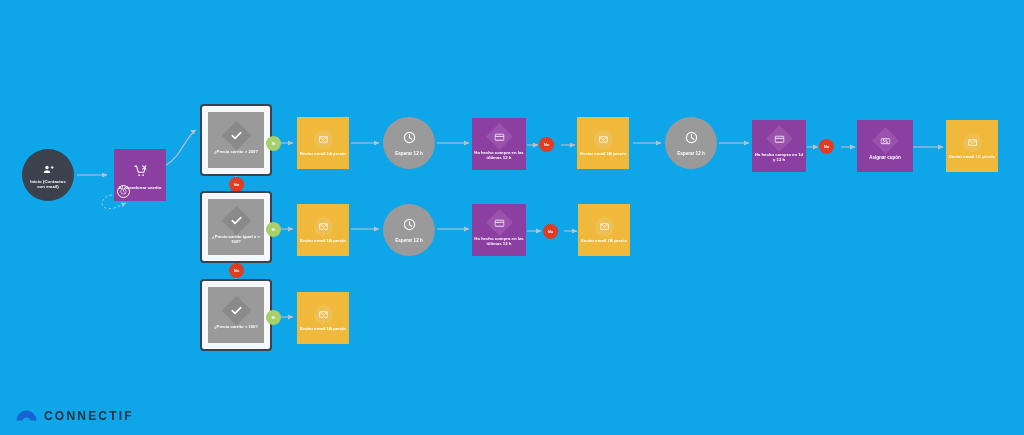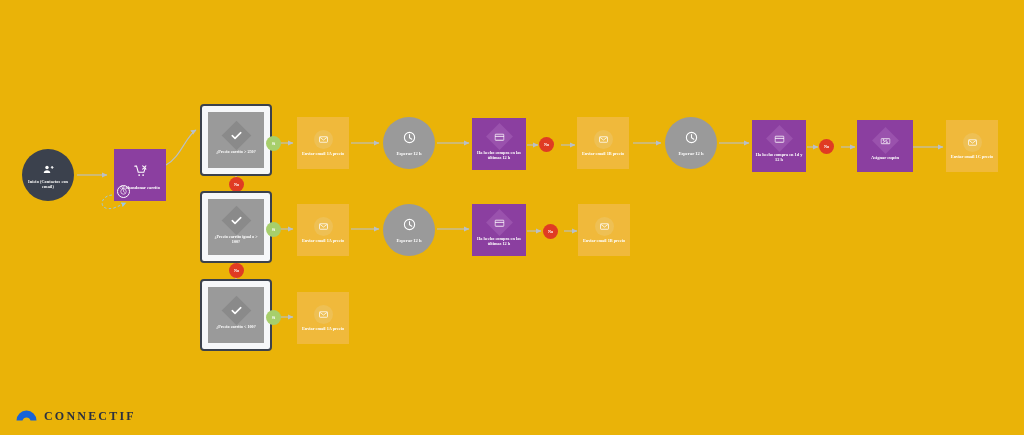--- a/index.html
+++ b/index.html
@@ -12,22 +12,21 @@
     height: 435px;
     position: relative;
     overflow: hidden;
     font-family: "Liberation Sans", sans-serif;
     color: #ffffff;
   }
 
   #canvas {
     position: absolute;
     inset: 0;
-    background: #eab308;
-    font-family: Liberation Serif, serif;
+    background: #0ea5e9;
   }
 
   #edges {
     position: absolute;
     left: 0; top: 0;
     width: 1024px;
     height: 435px;
     pointer-events: none;
   }
 

